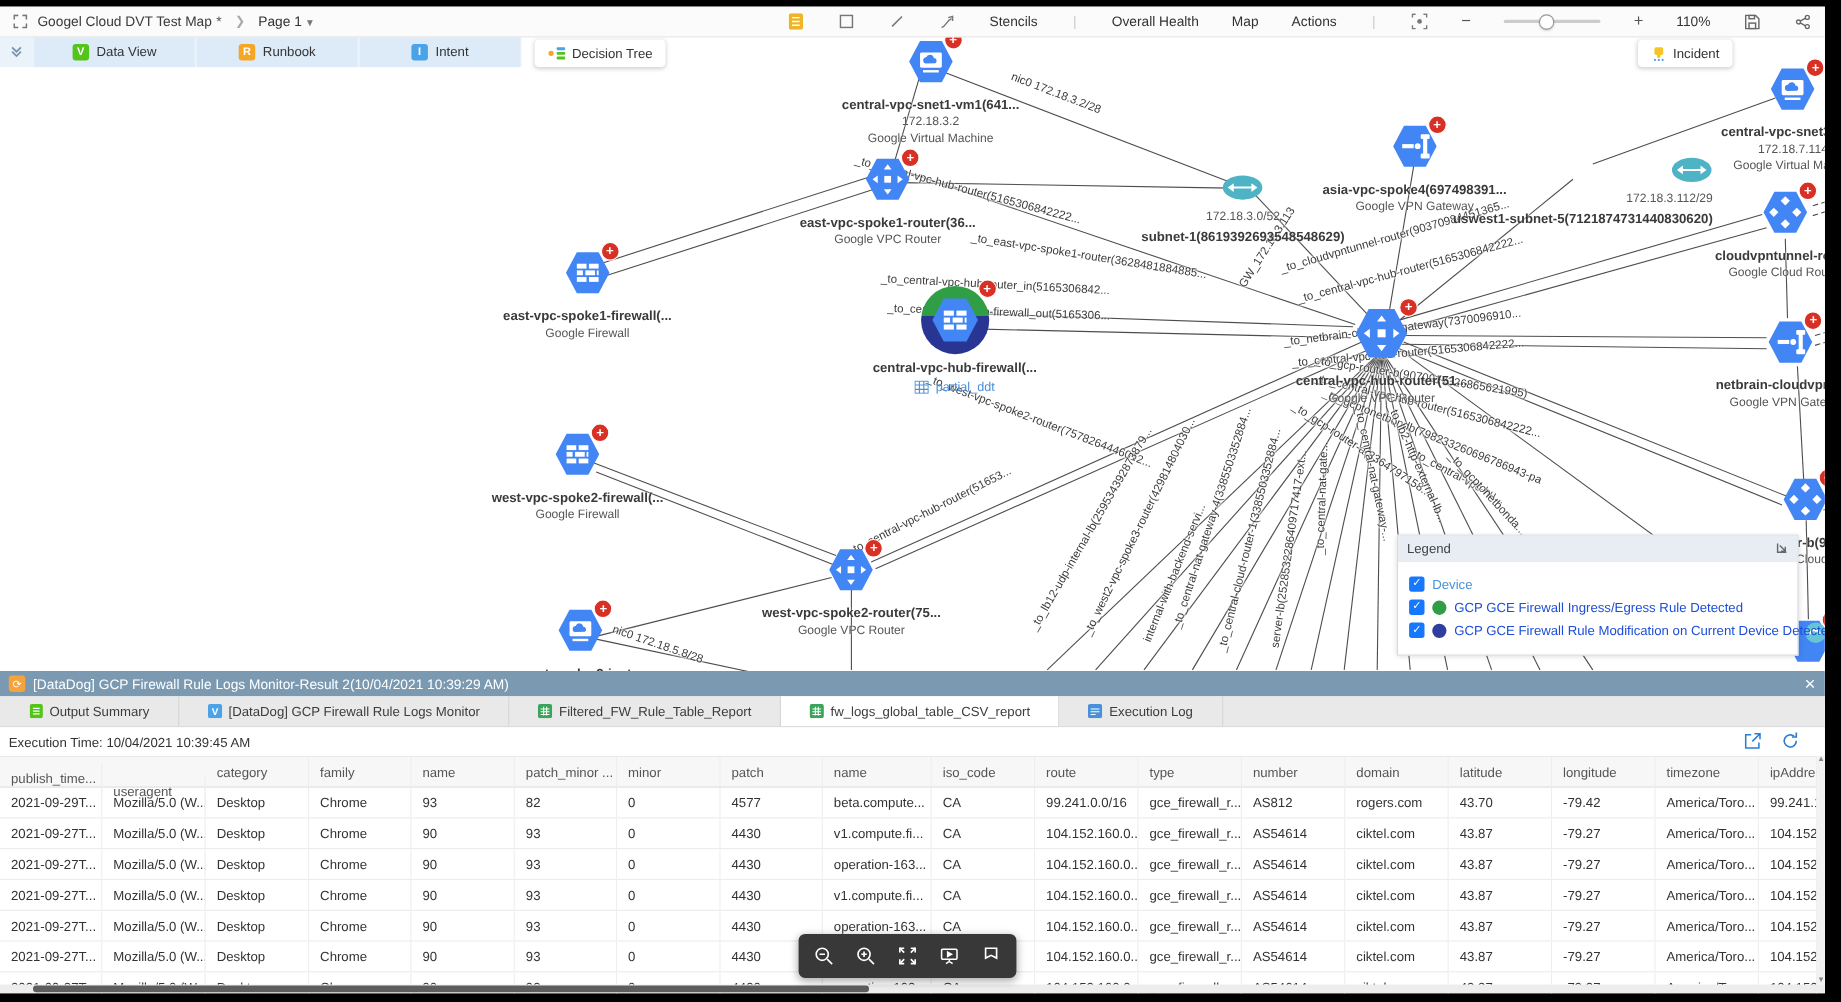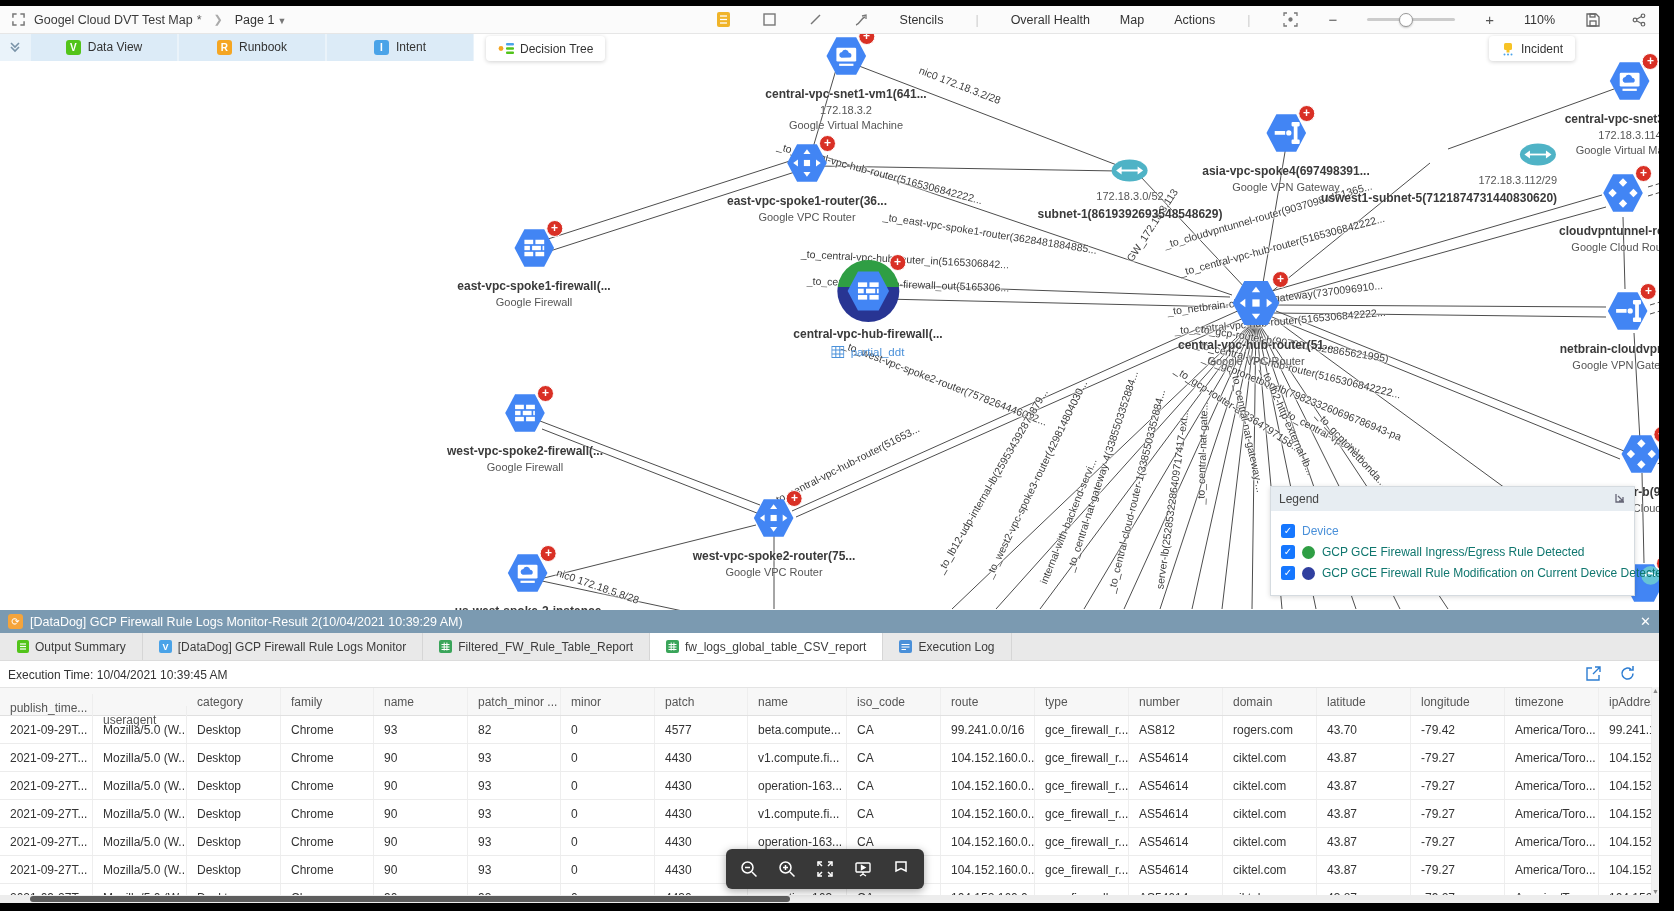--- a/index.html
+++ b/index.html
@@ -38,29 +38,29 @@
   .node .pie{width:62px;height:62px;border-radius:50%;background:linear-gradient(180deg,#2f9e44 0 44%,#283593 44% 100%);display:flex;align-items:center;justify-content:center}
   .ddt-link{display:flex;align-items:center;gap:6px;margin-top:5px;font-size:11.5px;color:#4a90d9;cursor:pointer}
 
   
   #legend{position:absolute;left:1270px;top:480px;width:363px;background:#fff;border:1px solid #d5dbe0;box-shadow:0 1px 5px rgba(0,0,0,.15);z-index:40;font-size:12px}
   #legend .hd{height:24px;background:#e7edf2;display:flex;align-items:center;justify-content:space-between;padding:0 8px;color:#444}
   #legend .rows{padding:6px 10px 8px}
   .lg-row{display:flex;align-items:center;gap:7px;margin:7px 0}
   .cbx{width:14px;height:14px;border-radius:2.5px;background:#1677ff;color:#fff;font-size:10px;line-height:14px;text-align:center;cursor:pointer;flex:none}
   .lg-dot{width:13px;height:13px;border-radius:50%;flex:none}
-  .lg-txt{color:#0f766e;white-space:nowrap}
+  .lg-txt{color:#1d4ed8;white-space:nowrap}
 
   
   #panel{position:absolute;top:604px;left:0;width:1659px;height:293px;background:#fff;z-index:50}
   #panel-hd{height:23px;background:#7b9ab1;display:flex;align-items:center;color:#fff;font-size:12.5px;padding:0 8px;gap:7px}
   #panel-hd .close{margin-left:auto;cursor:pointer;font-size:13px;color:#fff}
   .rb-ic{width:15px;height:15px;border-radius:3px;background:#f5a43b;color:#fff;font-size:10px;display:flex;align-items:center;justify-content:center}
   #ptabs{height:27px;background:#e9e9e9;border-bottom:1px solid #dcdcdc;display:flex;align-items:stretch}
-  .ptab{display:flex;align-items:center;gap:6px;padding:0 16px;font-size:12px;color:#3c3c3c;border-right:1px solid #d6d6d6;cursor:pointer;white-space:nowrap}
+  .ptab{display:flex;align-items:center;gap:6px;padding:0 26px;font-size:12px;color:#3c3c3c;border-right:1px solid #d6d6d6;cursor:pointer;white-space:nowrap}
   .ptab.active{background:#fff;border-right:1px solid #d6d6d6}
   .ptab-ic{width:13px;height:13px;border-radius:2px;flex:none;display:flex;align-items:center;justify-content:center;color:#fff;font-size:9px;font-weight:700}
   #execrow{height:27px;display:flex;align-items:center;font-size:12px;color:#333;padding:0 8px;position:relative}
   #execrow .ric{position:absolute;top:4px;width:18px;height:18px;cursor:pointer}
   
   #tbl{position:absolute;top:77px;left:0;width:1652px;overflow:hidden}
   .trow{display:flex;height:27px;align-items:center;border-bottom:1px solid #ececec}
   .trow.hd{background:#f7f7f7;border-top:1px solid #e4e4e4;border-bottom:1px solid #e0e0e0;color:#555}
   .tcell{font-size:12px;color:#333;padding-left:10px;white-space:nowrap;overflow:hidden;border-right:1px solid #eee;height:100%;display:flex;align-items:center;box-sizing:border-box;flex:none}
   .trow.hd .tcell{color:#555}
@@ -382,21 +382,21 @@
         <div class="nm">uswest1-subnet-5(7121874731440830620)</div>
       </div>
       <div class="node" style="left: 1630px; top: 26px; transform: translateX(-50%);">
         <div class="iconwrap"><svg width="44" height="44" viewBox="0 0 40 40">
             <polygon points="11,3 29,3 38,20 29,37 11,37 2,20" fill="#4285f4"></polygon>
             <rect x="11" y="12.5" width="18" height="12.5" rx="1.2" fill="#fff"></rect>
             <path d="M15.5 21.5a2.6 2.6 0 0 1 .6-5.1 3.2 3.2 0 0 1 6.2.7 2.3 2.3 0 0 1 1.4 4.2z" fill="#4285f4"></path>
             <rect x="13.5" y="27" width="13" height="2" fill="#fff"></rect>
           </svg><div class="badge">+</div></div>
         <div class="nm">central-vpc-snet3-vm...</div>
-        <div class="sub">172.18.3.114</div>
+        <div class="sub">172.18.7.114</div>
         <div class="sub">Google Virtual Mach...</div>
       </div>
       <div class="node" style="left: 1623px; top: 138px; transform: translateX(-50%);">
         <div class="iconwrap"><svg width="44" height="44" viewBox="0 0 40 40">
             <polygon points="11,3 29,3 38,20 29,37 11,37 2,20" fill="#4285f4"></polygon>
             <g fill="#fff">
               <rect x="17.3" y="7.8" width="5.4" height="5.4" transform="rotate(45 20 10.5)"></rect>
               <rect x="7.8" y="17.3" width="5.4" height="5.4" transform="rotate(45 10.5 20)"></rect>
               <rect x="26.8" y="17.3" width="5.4" height="5.4" transform="rotate(45 29.5 20)"></rect>
               <rect x="17.3" y="26.8" width="5.4" height="5.4" transform="rotate(45 20 29.5)"></rect>

